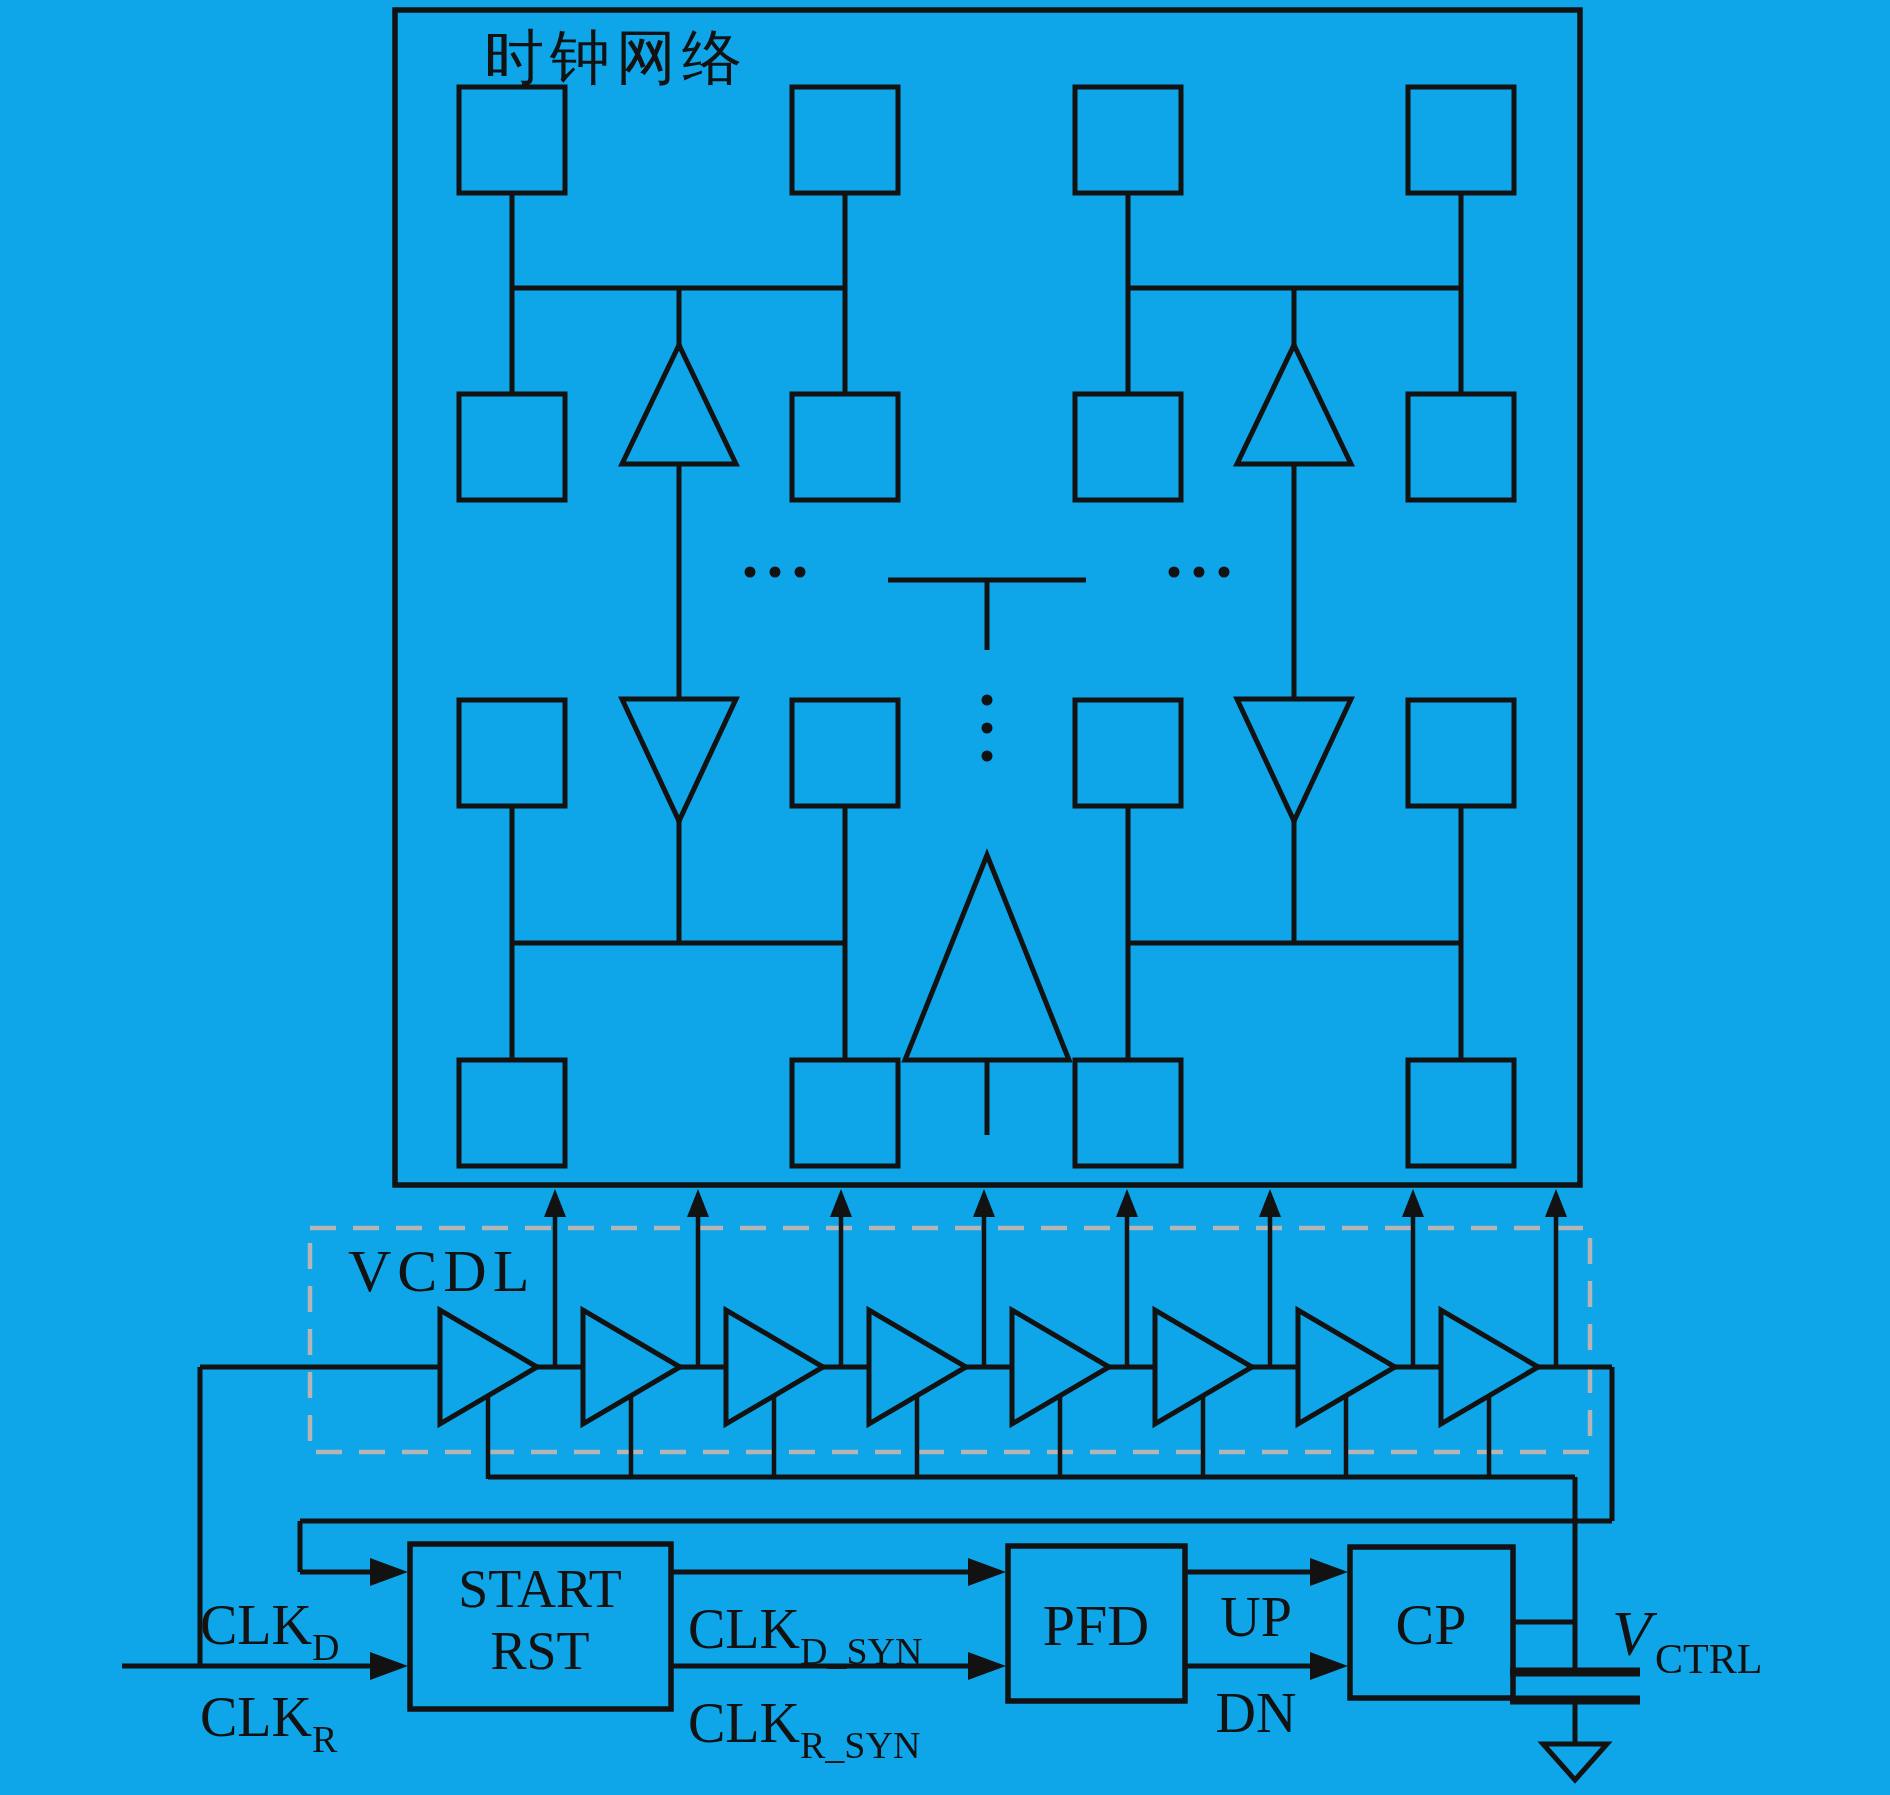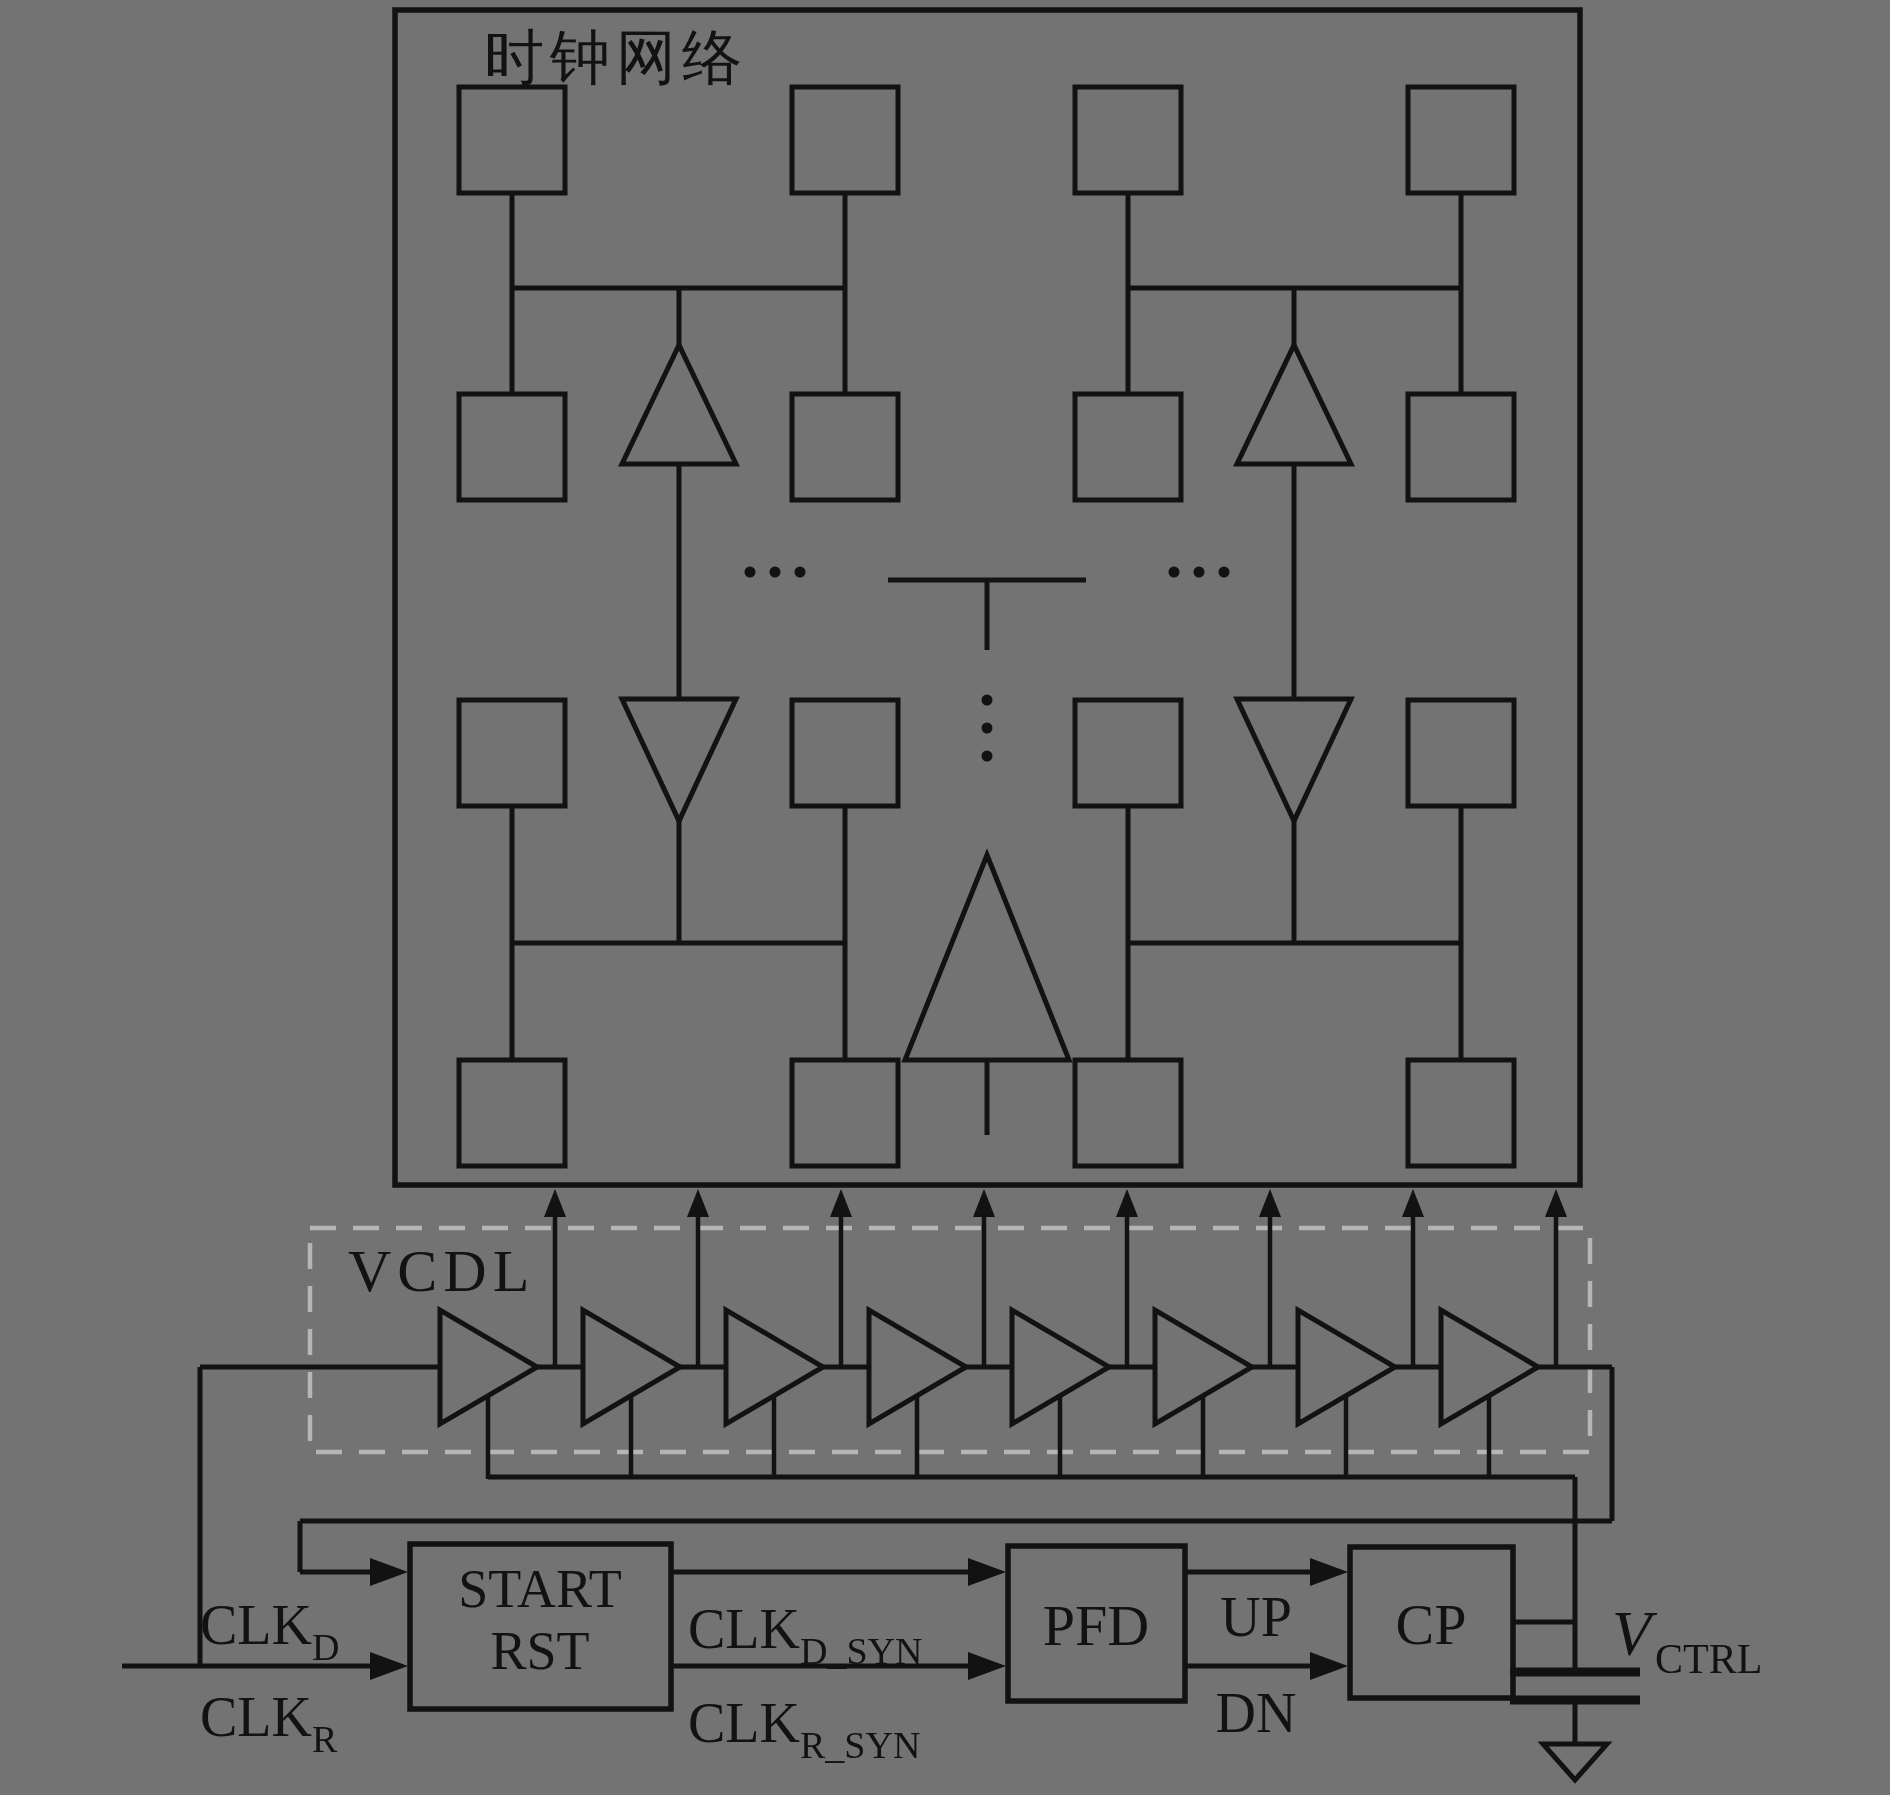--- a/index.html
+++ b/index.html
@@ -1,16 +1,16 @@
 <!DOCTYPE html>
 <html><head>
 <meta charset="utf-8">
 <style>
   html,body{margin:0;padding:0;background:#f6f6f4;}
-  .stage{position:relative;width:1890px;height:1795px;background:#737373;overflow:hidden;}
+  .stage{position:relative;width:1890px;height:1795px;background:#0ea5e9;overflow:hidden;}
   svg{display:block;}
   svg text{fill:#121212;font-family:"Liberation Serif","DejaVu Serif",serif;}
   .ln{stroke:#121212;stroke-width:5;fill:none;stroke-linecap:butt;}
   .thin{stroke-width:4.5;}
   .box{stroke:#121212;stroke-width:5.5;fill:none;}
   .sq{stroke:#121212;stroke-width:5;fill:none;}
   .tri{stroke:#121212;stroke-width:5;fill:none;stroke-linejoin:miter;}
   .arrow{fill:#121212;stroke:none;}
   .dot{fill:#121212;stroke:none;}
   .dash{stroke:#b5b5b5;stroke-width:4.5;fill:none;stroke-dasharray:26 17;}

